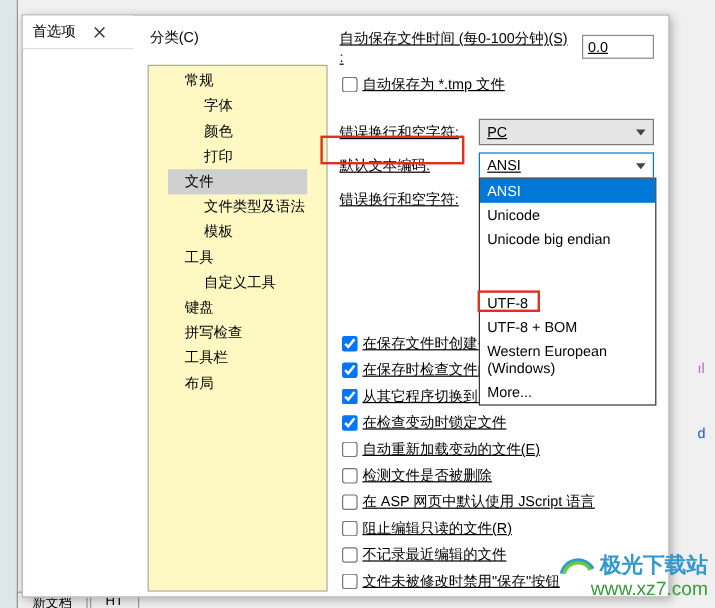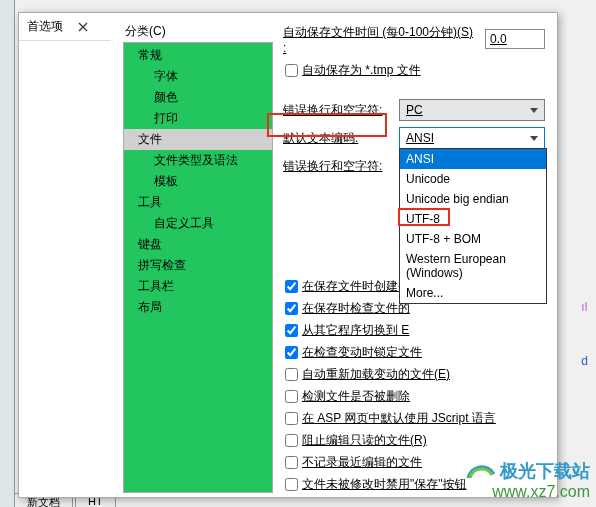--- a/index.html
+++ b/index.html
@@ -13,22 +13,22 @@
 .dialog { position: absolute; left: 18px; top: 12px; width: 540px; height: 486px; background: #fff; border: 1px solid #aaa; box-shadow: 2px 2px 8px rgba(0,0,0,0.3); display: flex; flex-direction: row; }
 
 .titlebar { height: 28px; background: #fff; border-bottom: 1px solid #ddd; display: flex; align-items: center; padding: 0 8px; }
 .titlebar-title { flex: 1; font-size: 12px; }
 .titlebar-close { width: 40px; height: 26px; display: flex; align-items: center; justify-content: center; cursor: pointer; }
 .titlebar-close svg { width: 10px; height: 10px; }
 
 .body { flex: 1; display: flex; padding: 10px 12px 4px 12px; gap: 10px; overflow: hidden; }
 
 .left { width: 150px; display: flex; flex-direction: column; }
-.cat-label { margin-bottom: 2px; padding-left: 2px; }
-.tree { flex: 1; border: 1px solid #aaa; background: #22c55e; overflow-y: auto; padding: 2px 0; }
+.cat-label { margin-bottom: 14px; padding-left: 2px; }
+.tree { flex: 1; border: 1px solid #aaa; background: #fef9c3; overflow-y: auto; padding: 2px 16px; }
 .tree-item { padding: 2px 4px 2px 14px; white-space: nowrap; cursor: pointer; }
 .tree-child { padding-left: 30px; }
 .tree-item.sel { background: #d0d0d0; }
 
 .right { flex: 1; display: flex; flex-direction: column; gap: 6px; padding-top: 2px; }
 .row { display: flex; align-items: center; gap: 6px; min-height: 22px; }
 .row-label { width: 175px; text-align: left; }
 .row-input { border: 1px solid #888; padding: 2px 4px; height: 20px; width: 60px; }
 .row-check { display: flex; align-items: center; gap: 4px; }
 .row-check input { width: 13px; height: 13px; }
@@ -134,21 +134,21 @@
         <span class="row-label" style="width:110px">默认文本编码:</span>
         <div class="select-wrap">
           <div class="select-btn open">
             <span>ANSI</span>
             <span class="chev"></span>
           </div>
           <div class="dropdown" id="dropdown">
               <div class="dd-item hi">ANSI</div>
               <div class="dd-item">Unicode</div>
               <div class="dd-item">Unicode big endian</div>
-              <div class="dd-item" style="position: relative;">UTF-8<div class="redbox1" style="left: -2px; top: -1px; width: 52px; height: 18px;"></div></div>
+              <div class="dd-item" style="position: relative; margin-top: 34px;">UTF-8<div class="redbox1" style="left: -2px; top: -1px; width: 52px; height: 18px;"></div></div>
               <div class="dd-item">UTF-8 + BOM</div>
               <div class="dd-item">Western European (Windows)</div>
               <div class="dd-item">More...</div>
             </div>
         </div>
       </div>
 
       <div class="row">
         <span class="row-label" style="width:110px">错误换行和空字符:</span>
       </div>

